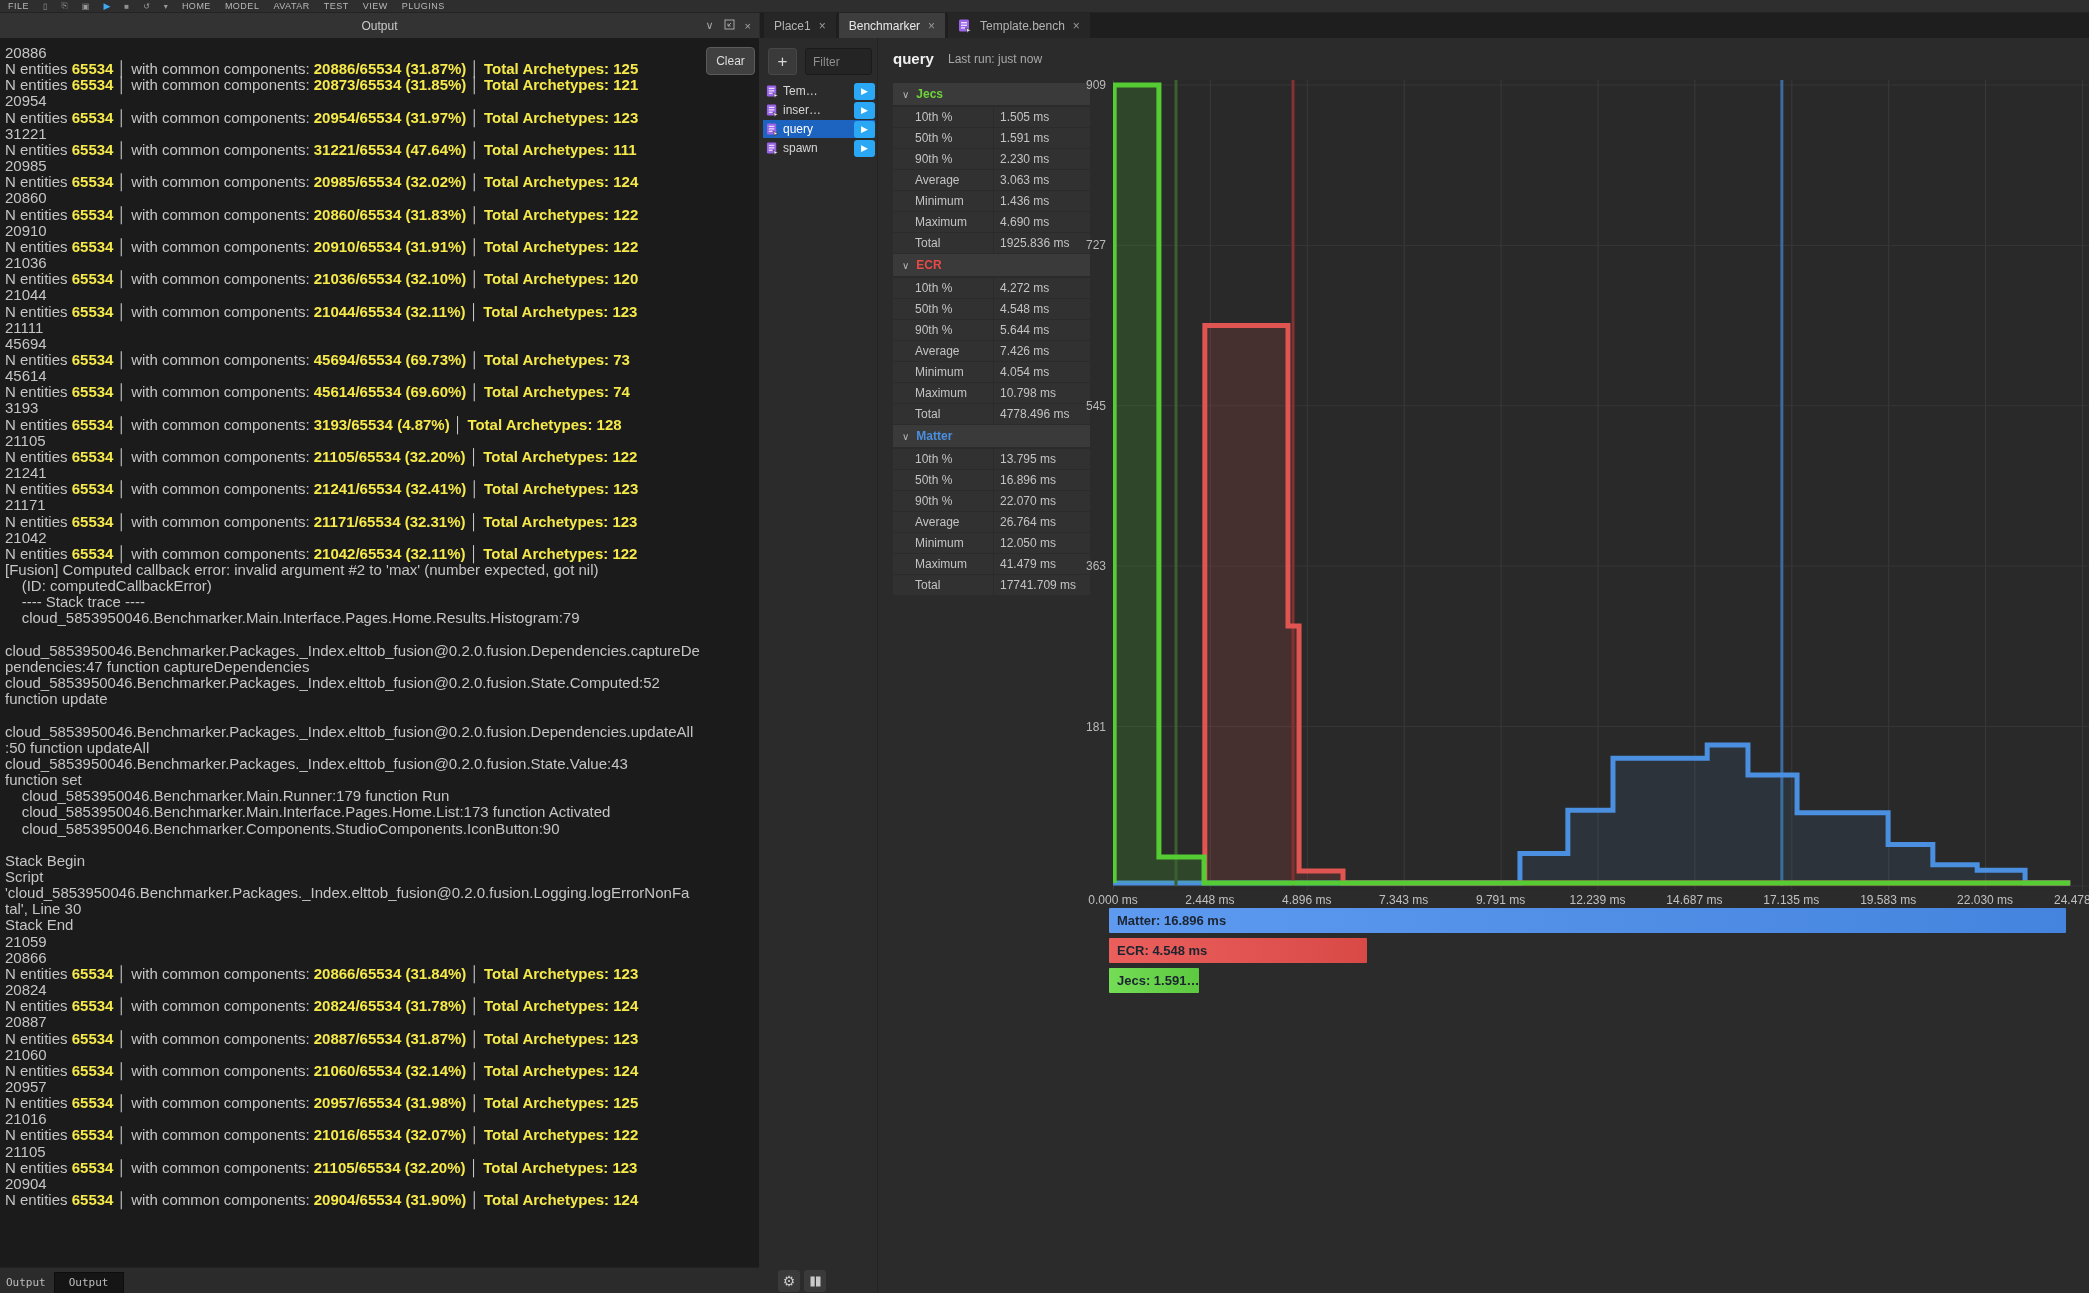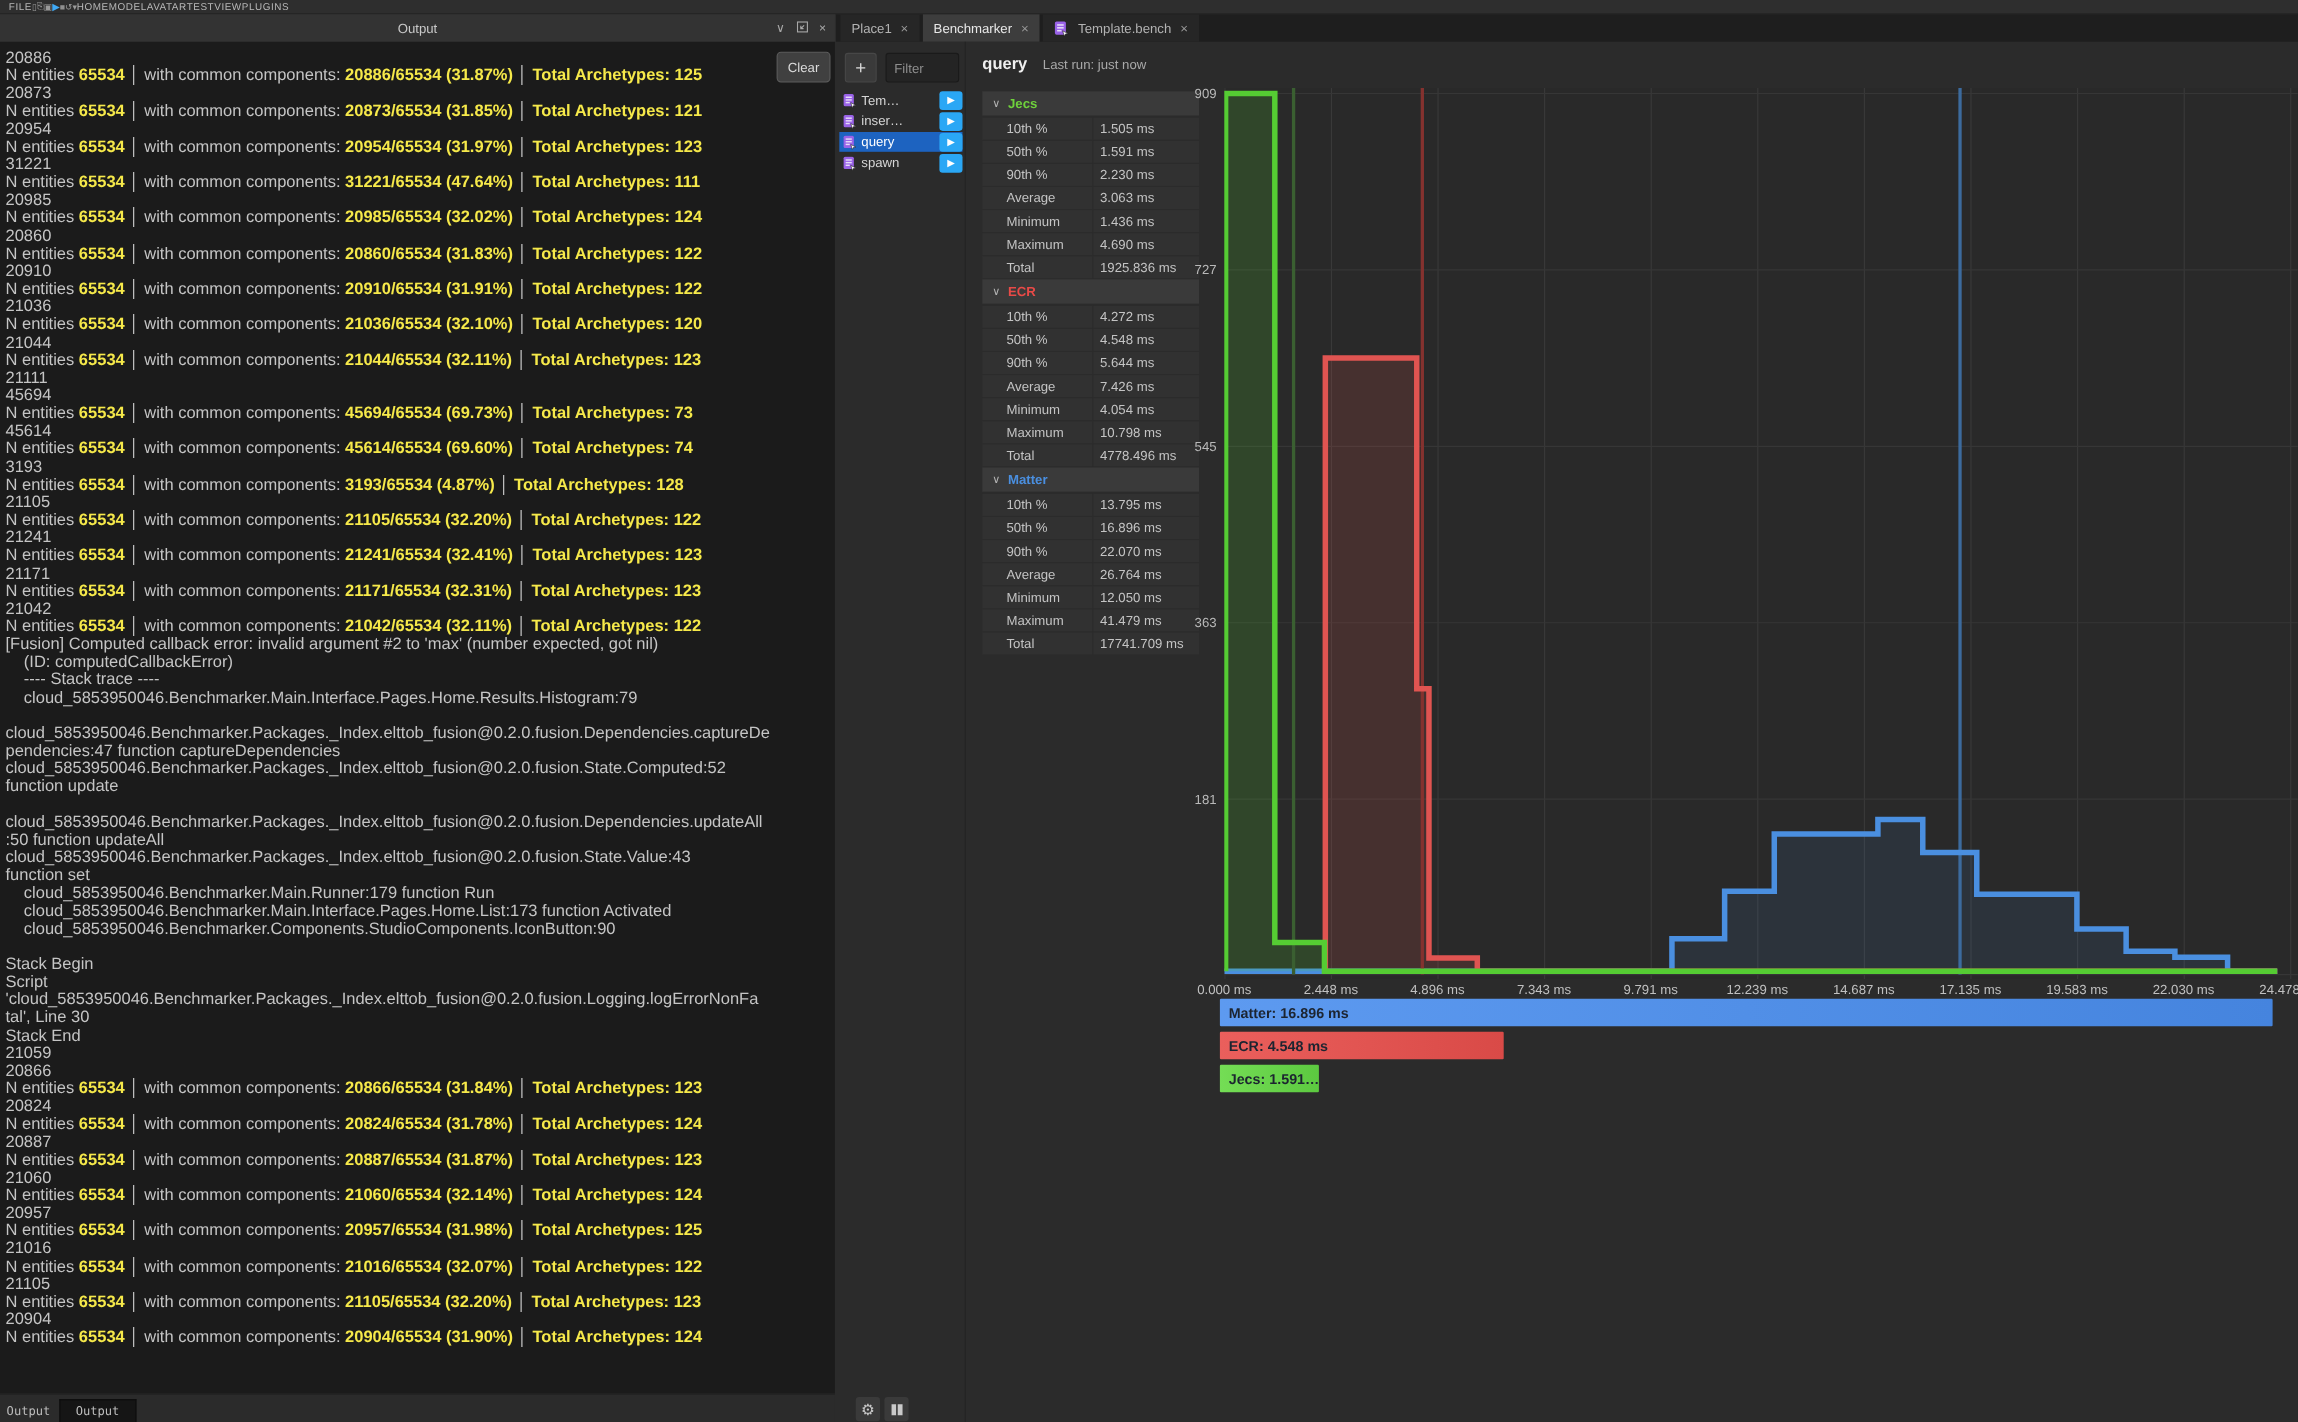--- a/index.html
+++ b/index.html
@@ -1,21 +1,21 @@
 <!DOCTYPE html>
 <html><head>
 <meta charset="utf-8">
 <style>
   * { margin:0; padding:0; box-sizing:border-box; }
   html,body { width:2089px; height:1293px; overflow:hidden; background:#2b2b2b;
     font-family:"Liberation Sans", sans-serif; }
 
   
   #toolbar { position:absolute; left:0; top:0; width:2089px; height:13px; background:#2e2e2e;
-    border-bottom:1px solid #232323; display:flex; align-items:center; padding-left:8px;
+    border-bottom:1px solid #232323; display:flex; align-items:center; gap:14px; padding-left:8px;
     font-size:9px; color:#b8b8b8; overflow:hidden;text-align:right; }
   #toolbar .mi { letter-spacing:.5px; }
   #toolbar .tico { font-size:8px; color:#9a9a9a; }
   #toolbar .play { color:#3fa9f5; font-size:9px; }
   #toolbar .stop { color:#8f8f8f; font-size:8px; }
 
   
   #out-header { position:absolute; left:0; top:13px; width:759px; height:25px; background:#333333;
     color:#c9c9c9; font-size:12px; display:flex; align-items:center; justify-content:center; }
   #out-header .hicons { position:absolute; right:8px; top:0; height:25px; display:flex; align-items:center; gap:10px; color:#a8a8a8; font-size:11px; }
@@ -115,21 +115,20 @@
           <path d="M7 4 L4 7 M4 4.5 V7 H6.5" stroke="#a8a8a8" fill="none"></path>
         </svg>
     </span>
     <span>×</span>
   </span>
 </div>
 
 <div id="console">
     <div class="cl">20886</div>
     <div class="cl">N entities <span class="y">65534</span> │ with common components: <span class="y">20886/65534 (31.87%)</span> │ <span class="y">Total Archetypes: 125</span></div>
-    <div class="cl">20873</div>
     <div class="cl">N entities <span class="y">65534</span> │ with common components: <span class="y">20873/65534 (31.85%)</span> │ <span class="y">Total Archetypes: 121</span></div>
     <div class="cl">20954</div>
     <div class="cl">N entities <span class="y">65534</span> │ with common components: <span class="y">20954/65534 (31.97%)</span> │ <span class="y">Total Archetypes: 123</span></div>
     <div class="cl">31221</div>
     <div class="cl">N entities <span class="y">65534</span> │ with common components: <span class="y">31221/65534 (47.64%)</span> │ <span class="y">Total Archetypes: 111</span></div>
     <div class="cl">20985</div>
     <div class="cl">N entities <span class="y">65534</span> │ with common components: <span class="y">20985/65534 (32.02%)</span> │ <span class="y">Total Archetypes: 124</span></div>
     <div class="cl">20860</div>
     <div class="cl">N entities <span class="y">65534</span> │ with common components: <span class="y">20860/65534 (31.83%)</span> │ <span class="y">Total Archetypes: 122</span></div>
     <div class="cl">20910</div>

